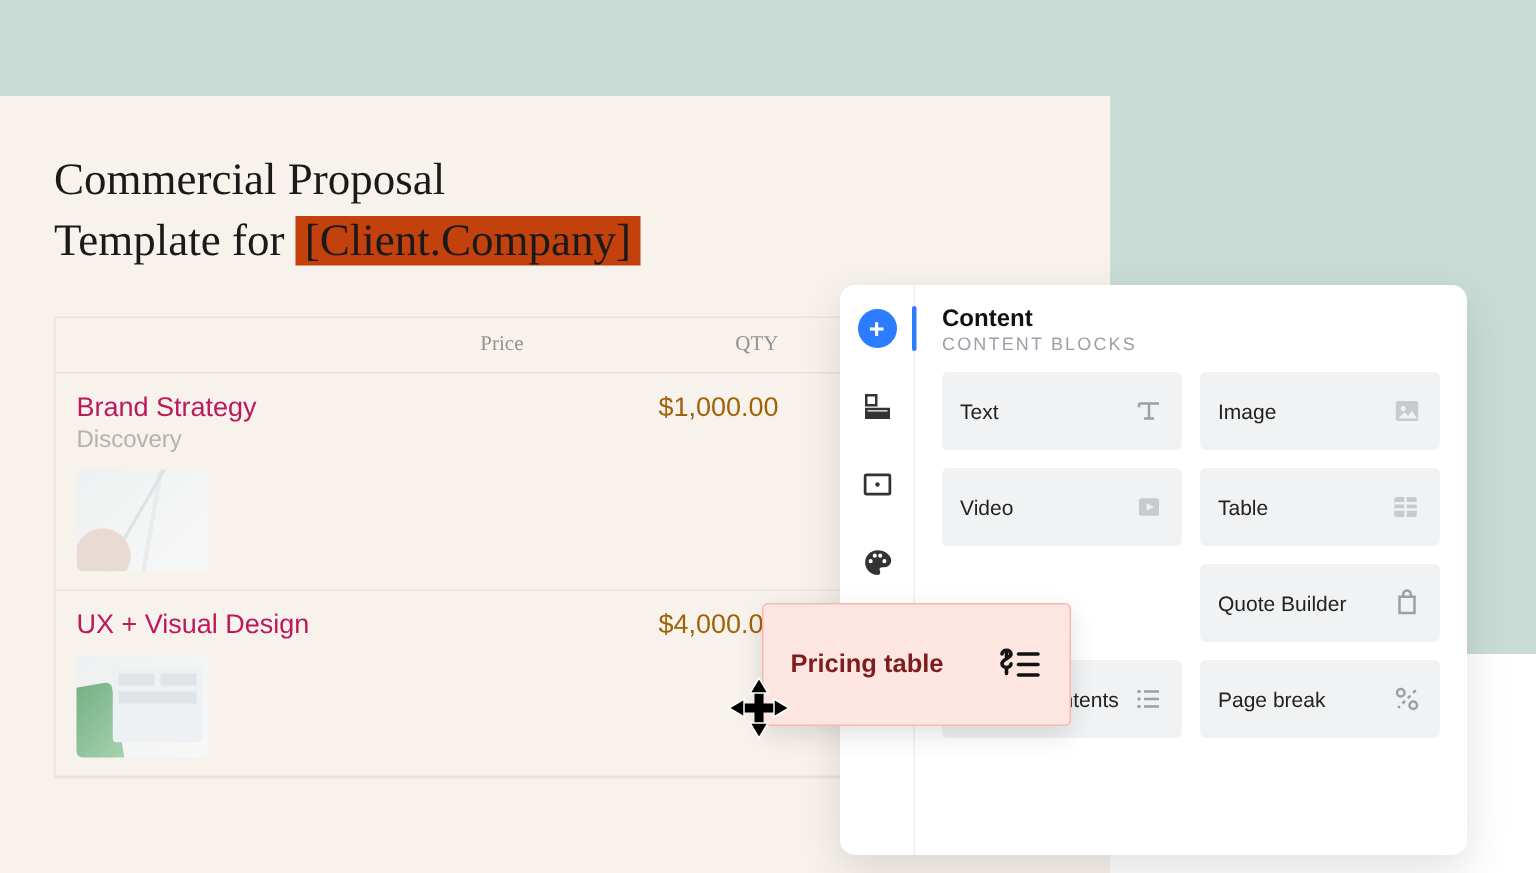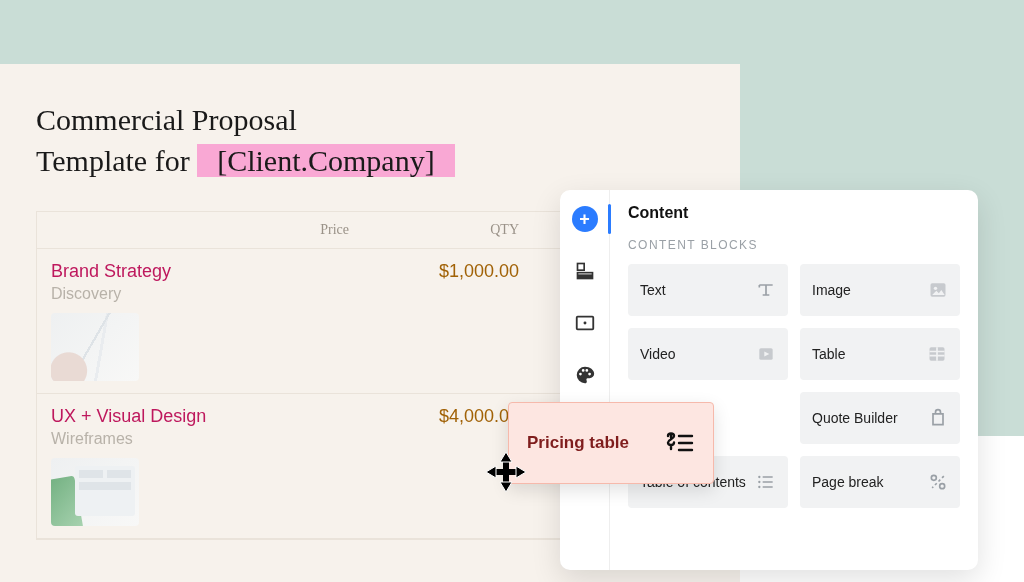--- a/index.html
+++ b/index.html
@@ -14,22 +14,22 @@
     padding: 36px 36px 0 36px;
   }
   .title {
     font-family: Georgia, 'Times New Roman', serif;
     font-size: 30px;
     line-height: 1.35;
     color: #1a1a1a;
     font-weight: 400;
   }
   .token {
-    background: #f9a8d4;
-    padding: 0 20px;
+    background: #c2410c;
+    padding: 0 6px;
   }
 
   .ptable { margin-top: 30px; border: 1px solid #eae3da; }
   .ptable-head {
     display: grid;
     grid-template-columns: 1fr 170px 170px;
     border-bottom: 1px solid #eae3da;
     background: rgba(255,255,255,0);
   }
   .ptable-head > div {
@@ -96,21 +96,21 @@
   .rail .slot.active::after{
     content:""; position:absolute; right:-1px; top:2px; bottom:2px; width:3px; background:#2b7cff; border-radius:2px;
   }
   .plus-badge{
     width:26px;height:26px;border-radius:50%;background:#2b7cff;display:flex;align-items:center;justify-content:center;color:#fff;font-weight:700;font-size:18px;line-height:1;
   }
   .rail svg { display:block; }
 
   .panel-body { flex:1; padding: 14px 18px 18px 18px; }
   .panel-title { font-size: 16px; font-weight: 700; color:#111; }
-  .section-label { margin-top: 16px; font-size: 12px; letter-spacing: .12em; color:#9aa0a6; }
+  .section-label { margin-top: 0; font-size: 12px; letter-spacing: .12em; color:#9aa0a6; }
   .blocks { margin-top: 12px; display: grid; grid-template-columns: 1fr 1fr; gap: 12px; }
   .block {
     height: 52px; background:#f1f2f3; border-radius:4px;
     display:flex; align-items:center; justify-content:space-between;
     padding: 0 12px; font-size:14px; font-weight:400; color:#222;
     cursor: grab;
   }
   .block .lbl { line-height:1.15; }
   .block svg { flex: 0 0 auto; }
   .block.ghost { background: transparent; }
@@ -150,21 +150,20 @@
           <div class="item-sub">Discovery</div>
           <div class="thumb a"></div>
         </div>
         <div class="item-price">$1,000.00</div>
         <div class="item-qty">1</div>
       </div>
 
       <div class="ptable-row">
         <div>
           <div class="item-name">UX + Visual Design</div>
-          <div class="item-sub">Wireframes</div>
           <div class="thumb b"></div>
         </div>
         <div class="item-price">$4,000.00</div>
         <div class="item-qty"></div>
       </div>
     </div>
   </div>
 
   <div class="panel">
     <div class="rail">

